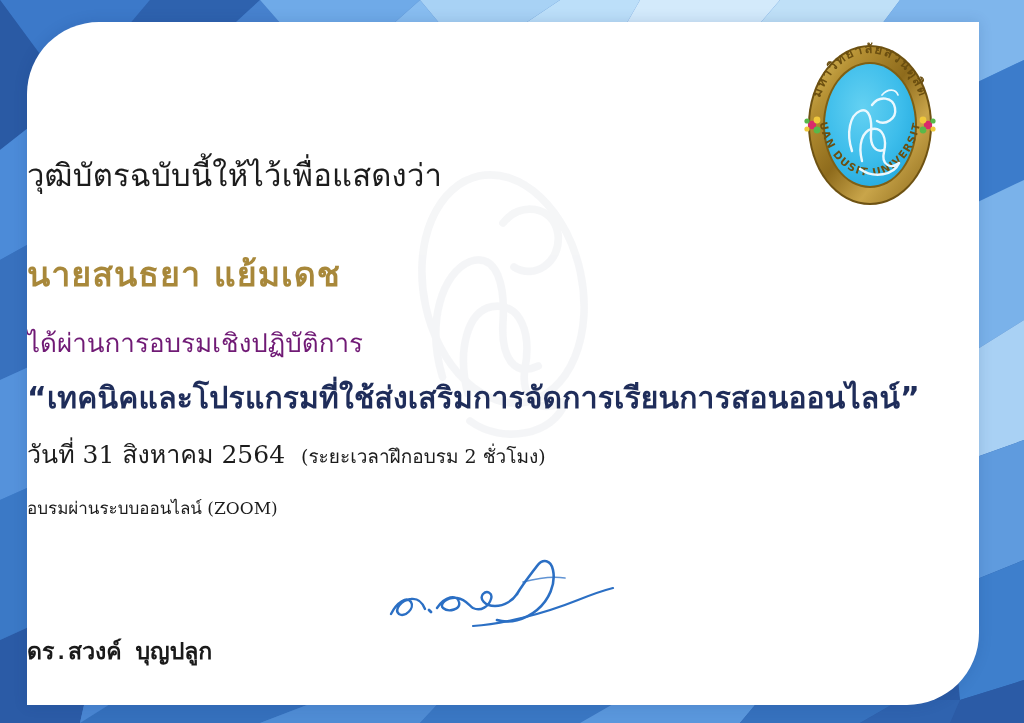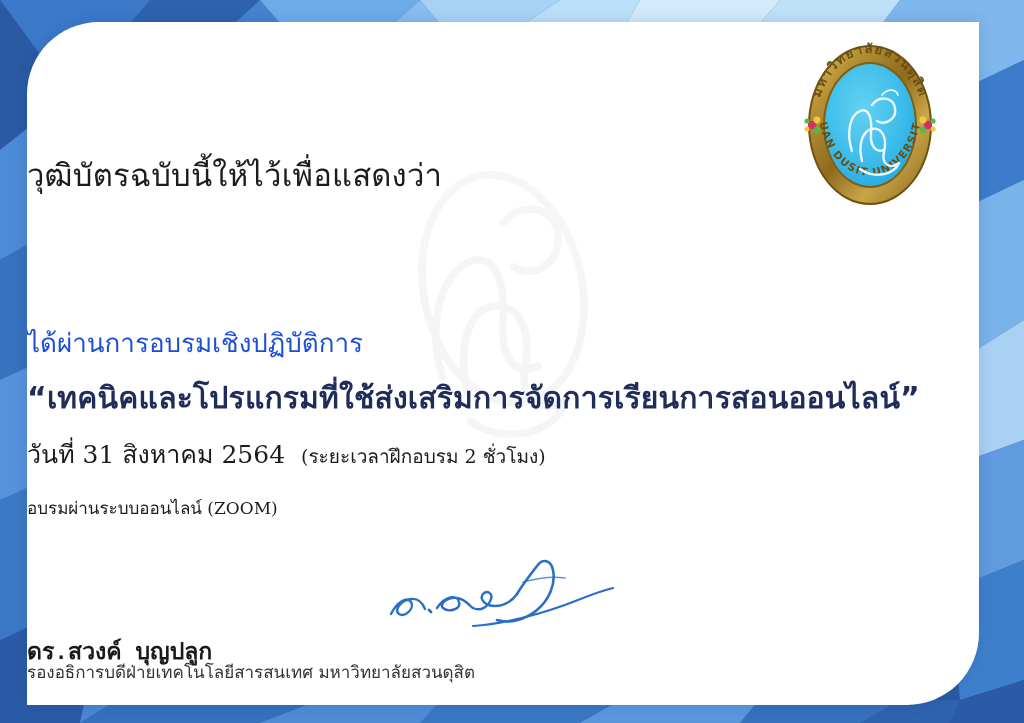--- a/index.html
+++ b/index.html
@@ -81,21 +81,21 @@
     font-weight: bold;
     font-size: 34px;
     color: #A8883A;
     letter-spacing: 1px;
   }
 
   .subline {
     top: 300px;
     font-family: "DejaVu Serif", "Liberation Serif", serif;
     font-size: 26px;
-    color: #1d4ed8;
+    color: #701a75;
   }
 
   .course-title {
     top: 352px;
     font-family: "DejaVu Sans", "Liberation Sans", sans-serif;
     font-weight: bold;
     font-size: 30px;
     color: #1F2D5A;
     letter-spacing: 0.2px;
   }
@@ -222,20 +222,21 @@
                  C 165 222, 186 236, 208 220"></path>
         <path d="M150 60 C 165 40, 196 44, 200 70 C 203 96, 178 112, 160 100"></path>
         <path d="M120 240 C 150 262, 196 252, 206 224"></path>
       </g>
     </svg>
 
     <div class="content">
 
       <div class="line heading">วุฒิบัตรฉบับนี้ให้ไว้เพื่อแสดงว่า</div>
 
+      <div class="line recipient">นายสนธยา  แย้มเดช</div>
 
       <div class="line subline">ได้ผ่านการอบรมเชิงปฏิบัติการ</div>
 
       <div class="line course-title">“เทคนิคและโปรแกรมที่ใช้ส่งเสริมการจัดการเรียนการสอนออนไลน์”</div>
 
       <div class="line date-line">
         <span>วันที่ 31 สิงหาคม 2564</span><span>&nbsp;&nbsp;</span><span class="duration">(ระยะเวลาฝึกอบรม 2 ชั่วโมง)</span>
       </div>
 
       <div class="line platform-line">อบรมผ่านระบบออนไลน์ (ZOOM)</div>
@@ -251,21 +252,20 @@
                    C 106 47, 112 54, 122 54 C 132 54, 140 48, 144 42" stroke-width="2.4"></path>
           <path d="M144 42 C 150 32, 158 22, 164 14 C 170 6, 178 8, 180 18
                    C 183 32, 176 48, 164 58 C 152 68, 136 72, 124 68" stroke-width="2.6"></path>
           <path d="M100 74 C 130 72, 170 62, 205 48 C 220 42, 232 38, 240 36" stroke-width="2.2"></path>
           <path d="M150 30 C 165 26, 180 24, 192 26" stroke-width="1.6" opacity="0.75"></path>
         </g>
       </svg>
 
       <div class="line signer-name">ดร.สวงค์ บุญปลูก</div>
 
-      <div class="line signer-title">รองอธิการบดีฝ่ายเทคโนโลยีสารสนเทศ มหาวิทยาลัยสวนดุสิต</div>
     </div>
 
     <svg class="seal" viewBox="0 0 152 172">
       <defs>
         <linearGradient id="goldRing" x1="0" y1="0" x2="1" y2="1">
           <stop offset="0%" stop-color="#E3C86A"></stop>
           <stop offset="22%" stop-color="#B69134"></stop>
           <stop offset="48%" stop-color="#8E6B1C"></stop>
           <stop offset="70%" stop-color="#C9A54A"></stop>
           <stop offset="100%" stop-color="#8A6718"></stop>

